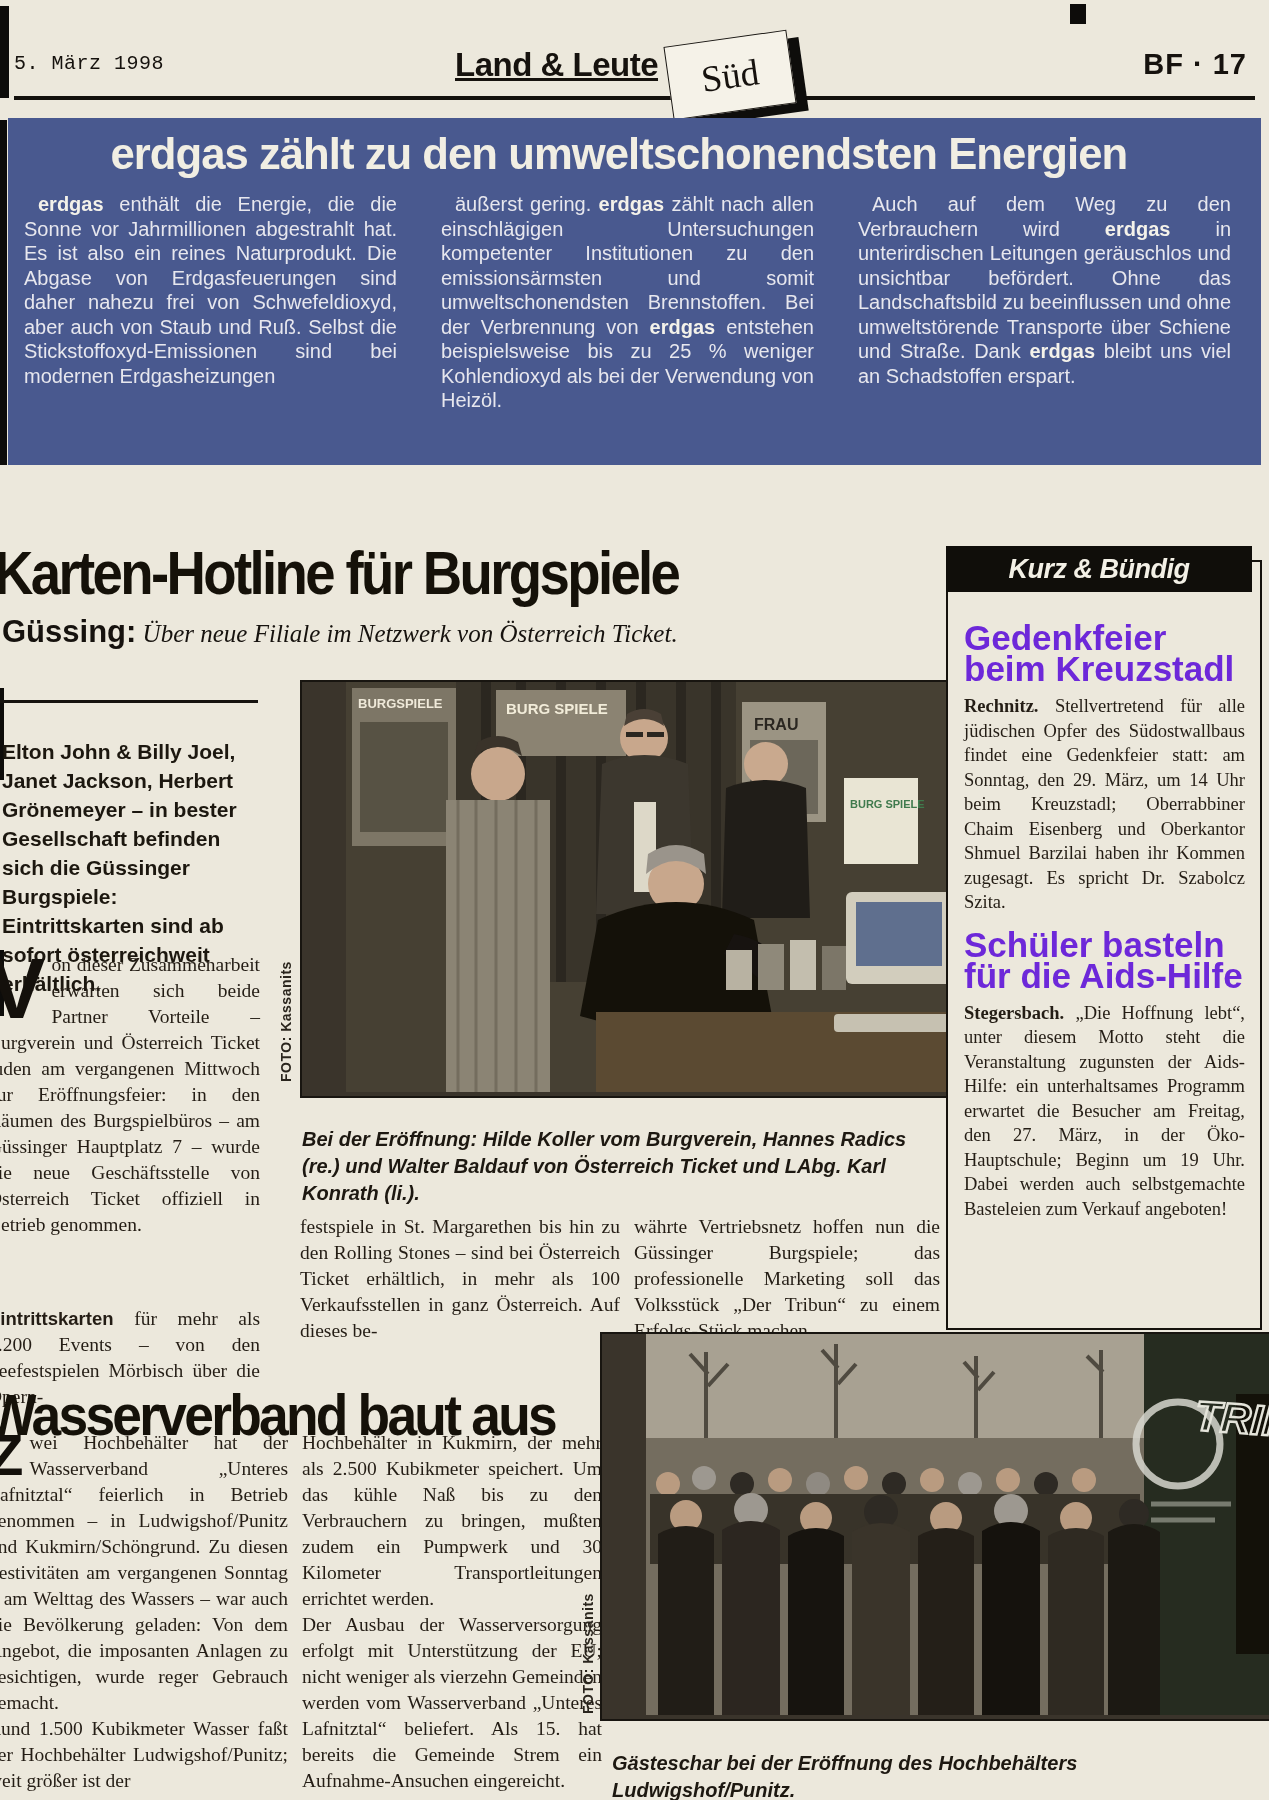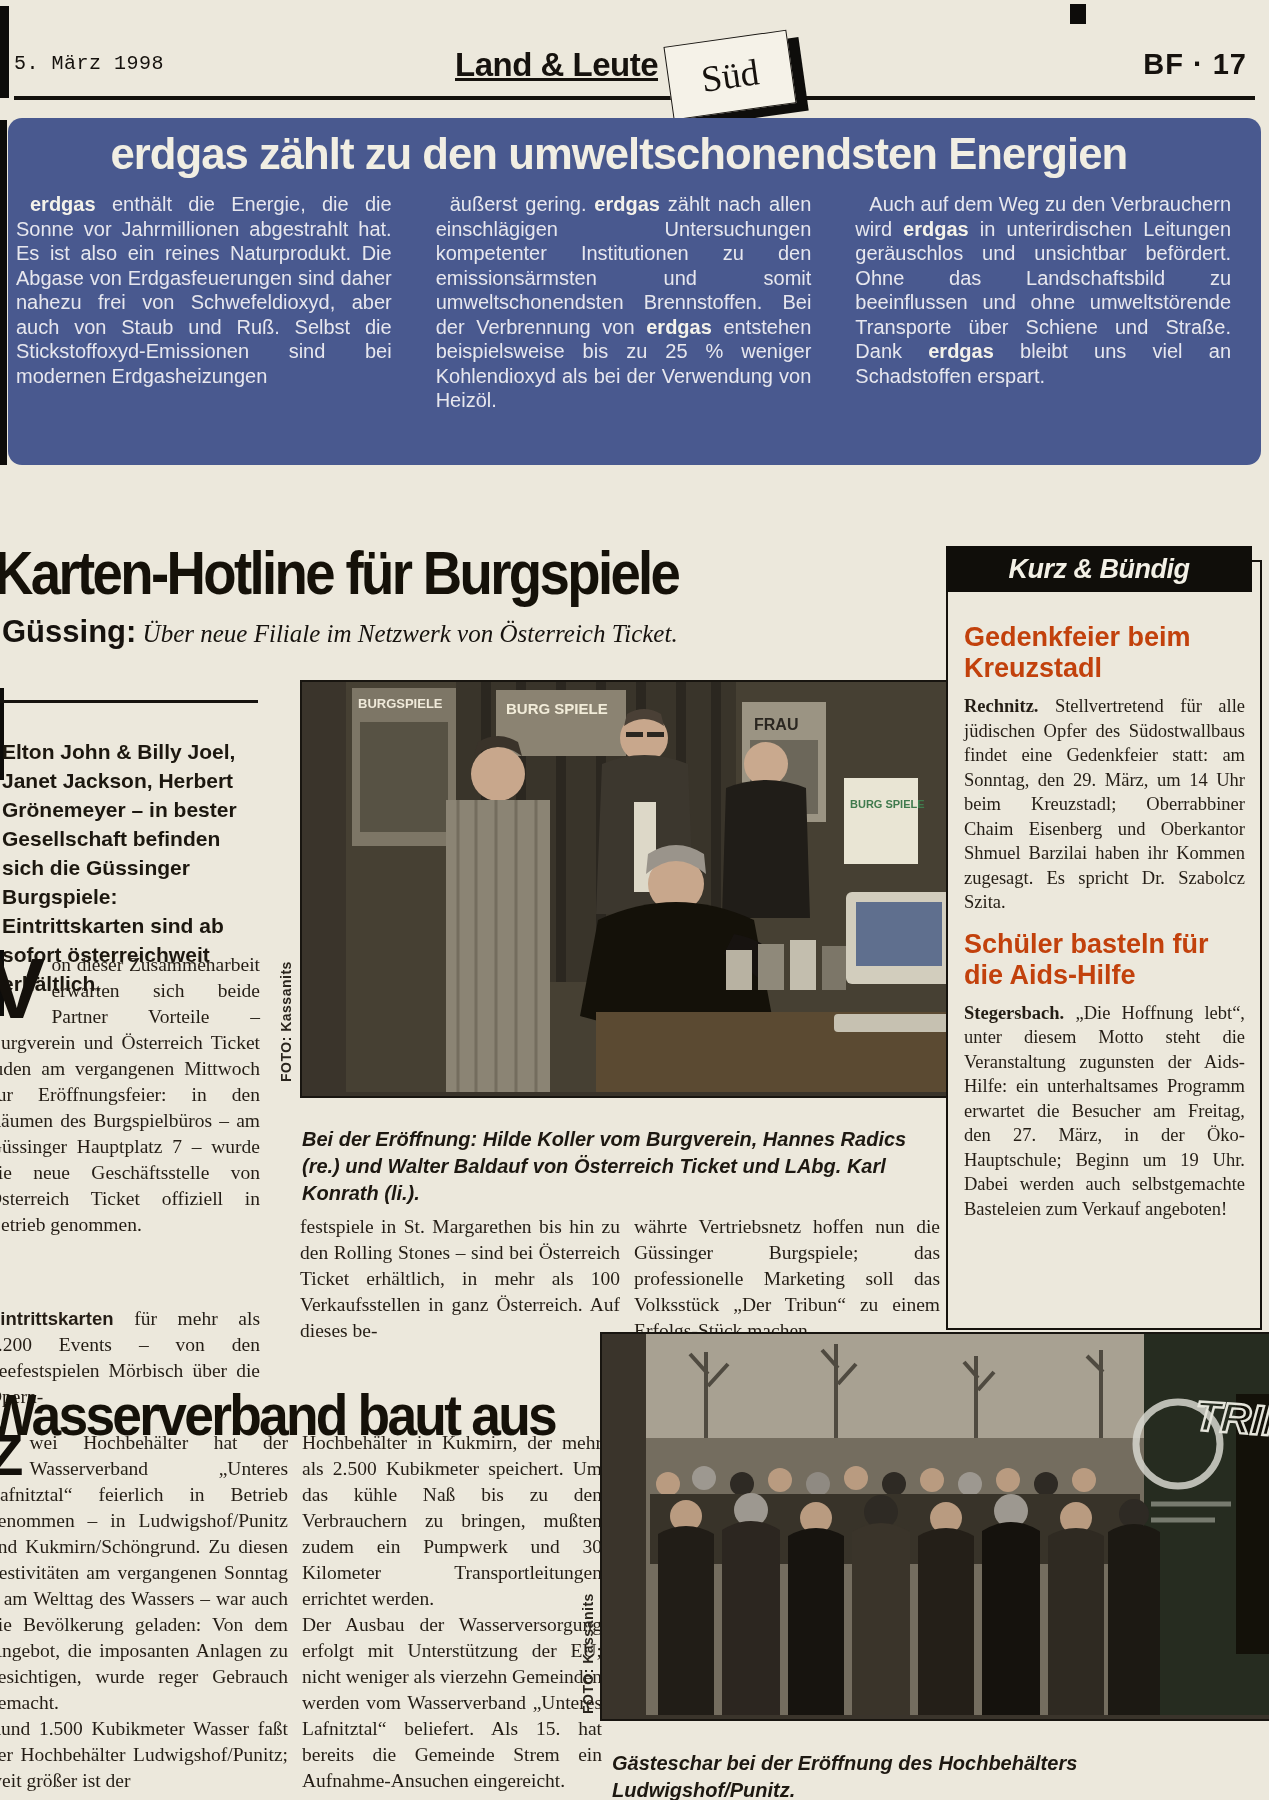--- a/index.html
+++ b/index.html
@@ -16,26 +16,26 @@
   .m-pageref{position:absolute; right:22px; top:48px; font-size:29px; font-weight:bold; letter-spacing:1px;}
   .m-rule{position:absolute; left:14px; right:14px; top:96px; height:4px; background:#14110d;}
   .sued{
     position:absolute; left:668px; top:38px; width:122px; height:72px;
     background:#f5f2e8; border:1px solid #1a1713; transform:rotate(-8deg);
     box-shadow:11px 9px 0 0 #0e0d0b;
     display:flex; align-items:center; justify-content:center;
     font-family:"Liberation Serif", serif; font-size:37px;
   }
   
-  .banner{position:absolute; left:8px; top:118px; width:1253px; height:347px; background:#49598f;border-radius:14px;}
+  .banner{position:absolute; left:8px; top:118px; width:1253px; height:347px; background:#49598f;}
   .banner h1{
     margin:10px 0 0 6px; text-align:center; color:#f1eee3; font-size:45px; font-weight:bold;
     letter-spacing:-1px; transform:scaleX(.97); transform-origin:left center; white-space:nowrap;
   }
-  .banner-cols{display:flex; gap:44px; padding:12px 30px 0 8px;}
+  .banner-cols{display:flex; gap:44px; padding:12px 30px 0 16px;}
   .banner-col{
     flex:1; margin:0; color:#e7e7ee; font-size:20px; line-height:24.5px;
     text-align:justify; text-indent:14px;
   }
   .banner-col .bold{font-weight:bold; color:#f4f2ea;}
   
   .serif{font-family:"Liberation Serif", serif; color:#241d15; text-align:justify;}
   .sansbold{font-family:"Liberation Sans", sans-serif; font-weight:bold; font-size:.95em;}
   .bold{font-weight:bold;}
   .headline{
@@ -60,21 +60,21 @@
   .dropcap-sm{float:left; font-family:"Liberation Sans", sans-serif; font-weight:bold; font-size:58px; line-height:46px; margin:2px 6px 0 0; color:#14100b;}
   .bs-body2{position:absolute; left:-12px; top:1286px; width:272px; font-size:19.5px; line-height:26px;}
   .bs-caption{position:absolute; left:302px; top:1106px; width:628px;}
   .bs-colmid{position:absolute; left:300px; top:1194px; width:320px; font-size:19.5px; line-height:26px;}
   .bs-colright{position:absolute; left:634px; top:1194px; width:306px; font-size:19.5px; line-height:26px;}
   
   .kurz-box{position:absolute; left:946px; top:560px; width:312px; height:766px; border:2px solid #15120d; background:#ece8dc; overflow:hidden;}
   .kurz-bar{position:absolute; left:946px; top:546px; width:306px; height:46px; background:#100e0a; display:flex; align-items:center; justify-content:center;}
   .kurz-bar span{color:#f3f0e6; font-size:27px; font-weight:bold; font-style:italic; letter-spacing:-.5px;}
   .kurz-inner{padding:46px 15px 0 16px;}
-  .kurz-h{font-size:27px; font-weight:bold; line-height:31px; margin:14px 0 10px 0; color:#c2410c;}
+  .kurz-h{font-size:35px; font-weight:bold; line-height:31px; margin:14px 0 10px 0; color:#6d28d9;}
   .kurz-p{margin:0 0 6px 0; font-size:18.5px; line-height:24.5px;}
   .kurz-p .bold{font-weight:bold;}
   
   .wv-headline{left:-14px; top:1333px; font-size:58px; transform:scaleX(.92);}
   .wv-col1{position:absolute; left:-12px; top:1430px; width:300px; font-size:19.5px; line-height:26px;}
   .wv-col2{position:absolute; left:302px; top:1430px; width:300px; font-size:19.5px; line-height:26px;}
   .wv-col1 p, .wv-col2 p{margin:0;}
   .wv-caption{position:absolute; left:612px; top:1730px; width:650px;}
   
   svg text{font-family:"Liberation Sans", sans-serif;}

